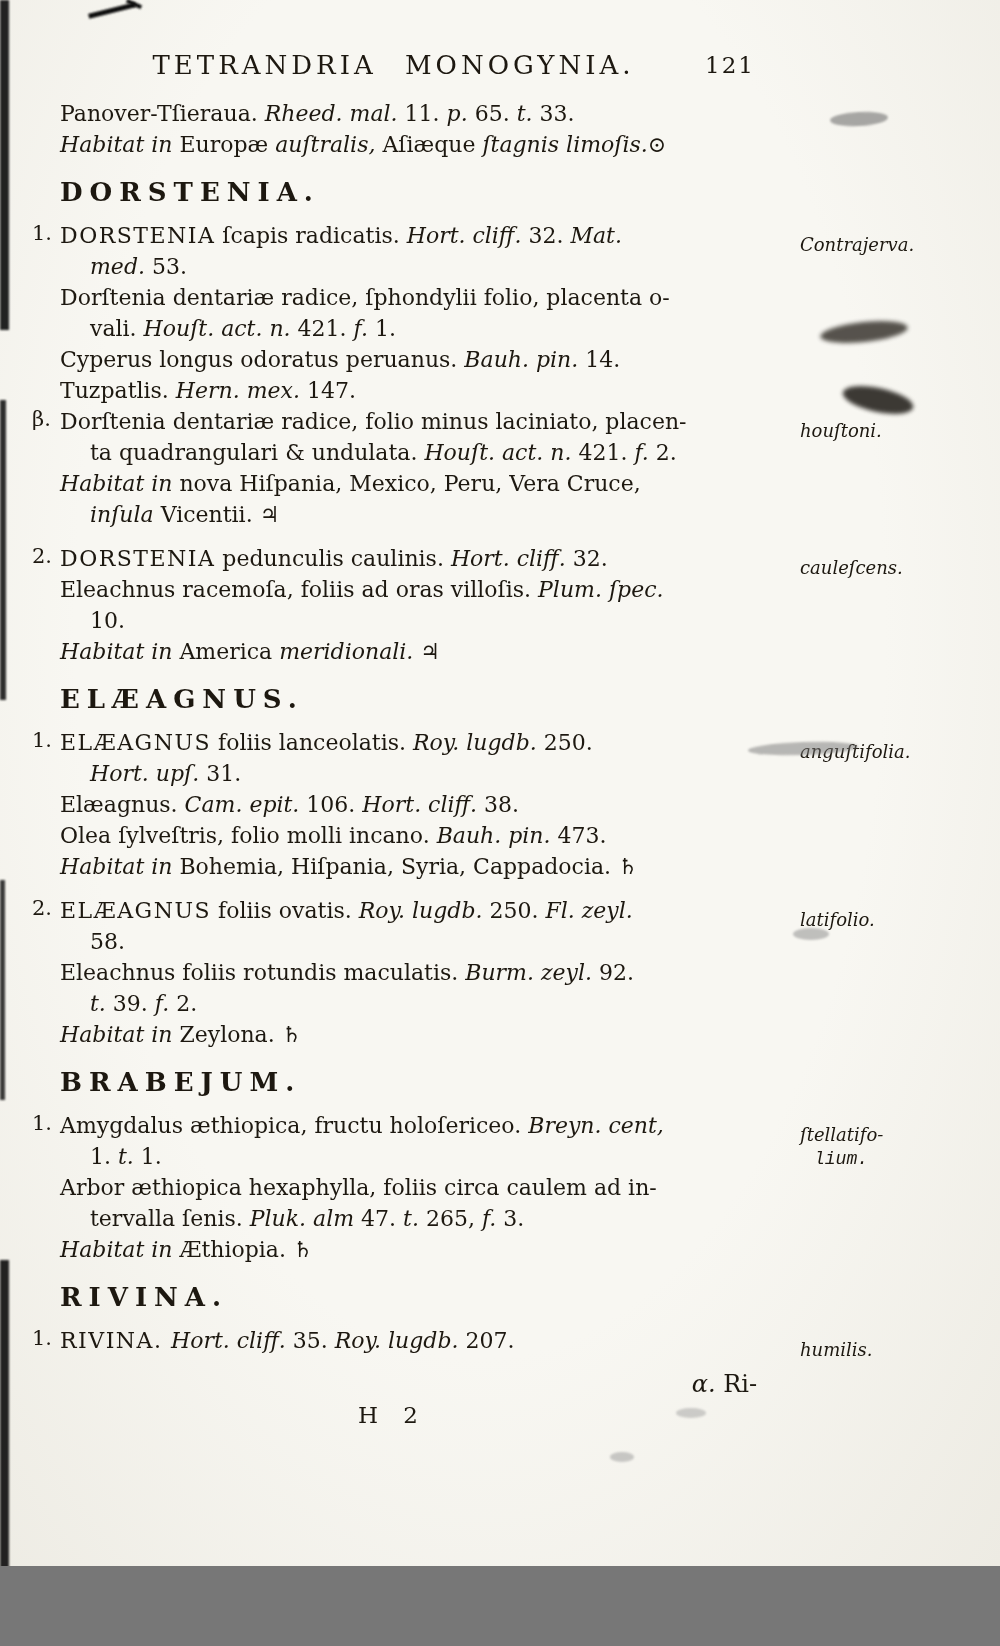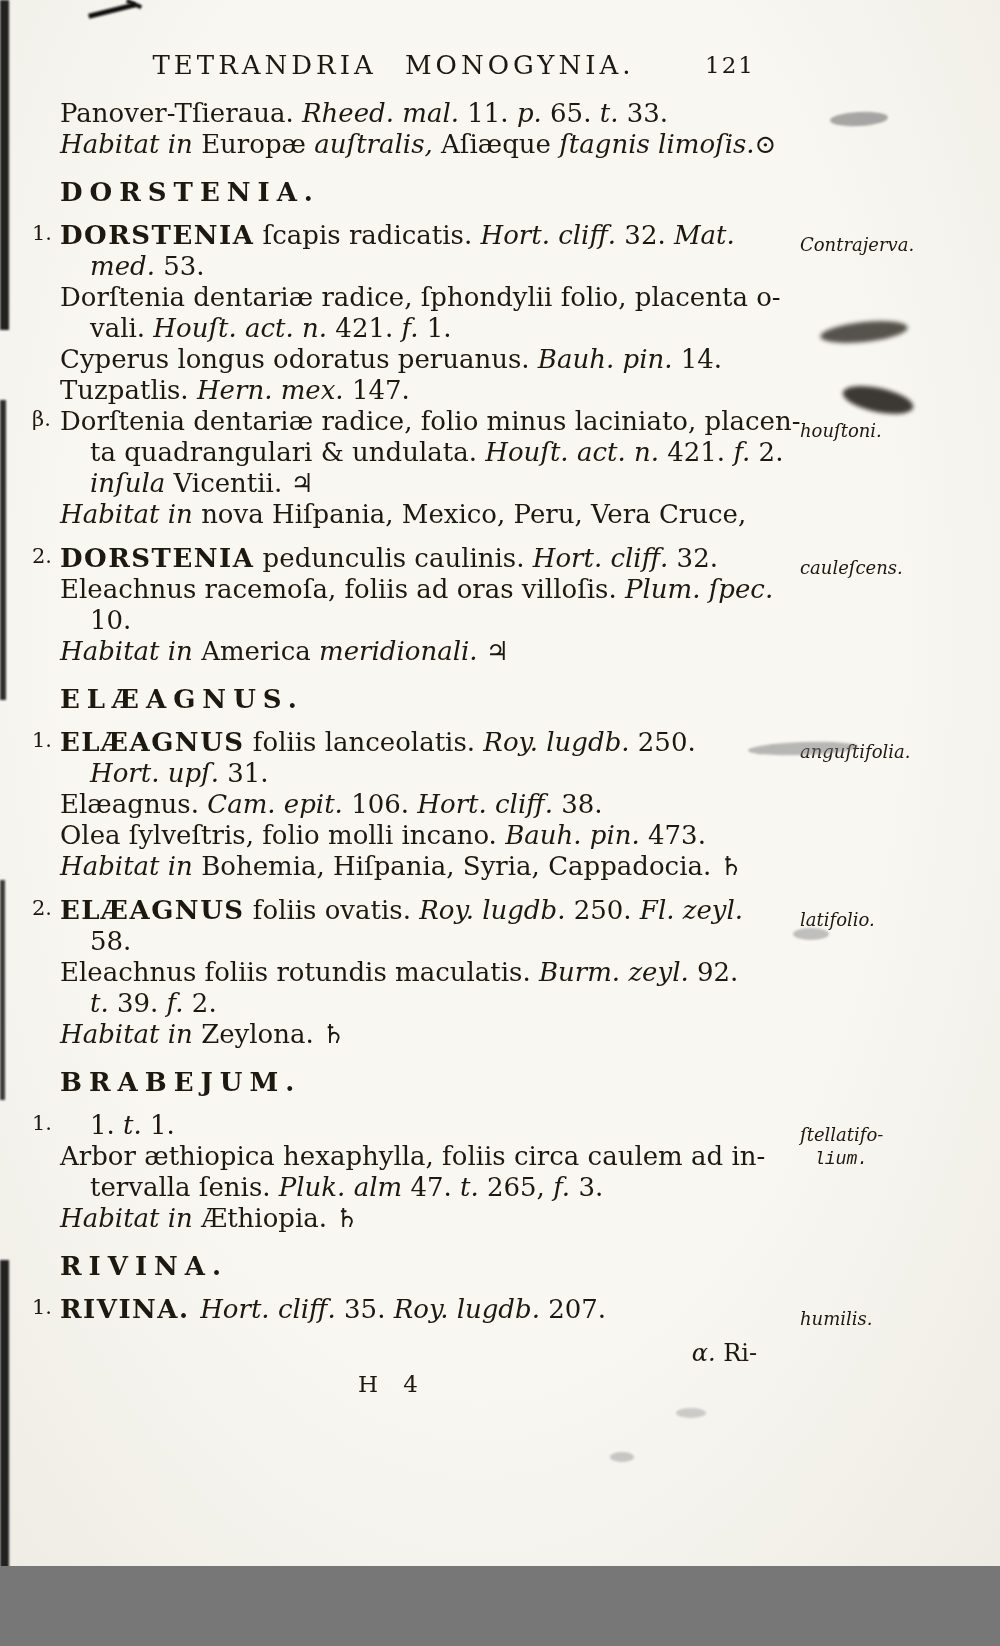--- a/index.html
+++ b/index.html
@@ -15,23 +15,23 @@
     color:#1d1810;
     padding:50px 215px 0 60px;
   }
 
   
   .running-head { position:relative; height:44px; }
   .rh-title { position:absolute; left:46%; transform:translateX(-50%); font-size:26px; letter-spacing:4px; word-spacing:16px; white-space:nowrap; }
   .rh-num { position:absolute; right:30px; top:2px; font-size:23px; letter-spacing:2px; }
 
   
-  .line { font-size:26px; line-height:31px; white-space:nowrap; }
+  .line { font-size:22px; line-height:31px; white-space:nowrap; }
   .seg-i { font-style:italic; }
-  .seg-c { letter-spacing:1.5px;font-weight:bold; }
+  .seg-c { letter-spacing:1.5px; }
   .ind1 { padding-left:30px; }
 
   .intro { margin-top:4px; }
 
   .genus-head { font-weight:bold; font-size:26px; letter-spacing:7px; text-align:left; margin:17px 0 13px; white-space:nowrap; }
 
   .entry { position:relative; margin-bottom:13px; }
   .entry.no-gap { margin-bottom:0; }
   .enum { position:absolute; left:-28px; top:1px; font-size:21px; }
   .margin-note { position:absolute; left:740px; top:12px; width:195px; font-style:italic; font-size:18px; line-height:25px; white-space:nowrap; }
@@ -77,22 +77,22 @@
       <p class="line"><span class="seg-r">Tuzpatlis. </span><span class="seg-i">Hern. mex. </span><span class="seg-r">147.</span></p>
       <span class="margin-note">
         <span class="mline">Contrajerva.</span>
       </span>
     </div>
 
     <div class="entry">
       <span class="enum">β.</span>
       <p class="line"><span class="seg-r">Dorſtenia dentariæ radice, folio minus laciniato, placen-</span></p>
       <p class="line ind1"><span class="seg-r">ta quadrangulari &amp; undulata. </span><span class="seg-i">Houſt. act. n. </span><span class="seg-r">421. </span><span class="seg-i">f. </span><span class="seg-r">2.</span></p>
+      <p class="line"><span class="seg-i">Habitat in </span><span class="seg-r">nova Hiſpania, Mexico, Peru, Vera Cruce,</span></p>
       <p class="line ind1"><span class="seg-i">inſula </span><span class="seg-r">Vicentii. </span><span class="seg-r">♃</span></p>
-      <p class="line"><span class="seg-i">Habitat in </span><span class="seg-r">nova Hiſpania, Mexico, Peru, Vera Cruce,</span></p>
       <span class="margin-note">
         <span class="mline">houſtoni.</span>
       </span>
     </div>
 
     <div class="entry">
       <span class="enum">2.</span>
       <p class="line"><span class="seg-c">DORSTENIA</span><span class="seg-r"> pedunculis caulinis. </span><span class="seg-i">Hort. cliff. </span><span class="seg-r">32.</span></p>
       <p class="line"><span class="seg-r">Eleachnus racemoſa, foliis ad oras villoſis. </span><span class="seg-i">Plum. ſpec.</span></p>
       <p class="line ind1"><span class="seg-r">10.</span></p>
@@ -129,20 +129,21 @@
         <span class="mline">latifolio.</span>
       </span>
     </div>
   </section>
 
   <section>
     <h2 class="genus-head">BRABEJUM.</h2>
 
     <div class="entry">
       <span class="enum">1.</span>
+      <p class="line"><span class="seg-r">Amygdalus æthiopica, fructu holoſericeo. </span><span class="seg-i">Breyn. cent,</span></p>
       <p class="line ind1"><span class="seg-r">1. </span><span class="seg-i">t. </span><span class="seg-r">1.</span></p>
       <p class="line"><span class="seg-r">Arbor æthiopica hexaphylla, foliis circa caulem ad in-</span></p>
       <p class="line ind1"><span class="seg-r">tervalla ſenis. </span><span class="seg-i">Pluk. alm </span><span class="seg-r">47. </span><span class="seg-i">t. </span><span class="seg-r">265, </span><span class="seg-i">f. </span><span class="seg-r">3.</span></p>
       <p class="line"><span class="seg-i">Habitat in </span><span class="seg-r">Æthiopia. </span><span class="seg-r">♄</span></p>
       <span class="margin-note">
         <span class="mline">ſtellatifo-</span>
         <span class="mline">lium.</span>
       </span>
     </div>
   </section>
@@ -155,21 +156,21 @@
       <p class="line"><span class="seg-c">RIVINA. </span><span class="seg-i">Hort. cliff. </span><span class="seg-r">35. </span><span class="seg-i">Roy. lugdb. </span><span class="seg-r">207.</span></p>
       <span class="margin-note">
         <span class="mline">humilis.</span>
       </span>
     </div>
   </section>
 
   <div class="catchword-row">
     <p class="line catchword"><span class="seg-i">α. </span><span class="seg-r">Ri-</span></p>
   </div>
-  <div class="signature">H 4</div>
+  <div class="signature">H 2</div>
 
   <div class="art a-blur1" style="left:88px; top:8px; width:48px; height:5px; transform:rotate(-14deg);"></div>
   <div class="art a-blur1" style="left:126px; top:2px; width:16px; height:4px; transform:rotate(24deg);"></div>
   <div class="art a-blur1" style="left:0; top:0; width:9px; height:330px; opacity:.9;"></div>
   <div class="art a-blur1" style="left:0; top:400px; width:6px; height:300px; opacity:.85;"></div>
   <div class="art a-blur1" style="left:0; top:880px; width:5px; height:220px; opacity:.8;"></div>
   <div class="art a-blur1" style="left:0; top:1260px; width:9px; height:386px; opacity:.9;"></div>
   <div class="art a-blur1 a-round" style="left:830px; top:112px; width:58px; height:14px; background:#666; opacity:.55; transform:rotate(-3deg);"></div>
   <div class="art a-blur2 a-round" style="left:820px; top:322px; width:88px; height:20px; background:#2e2a24; opacity:.8; transform:rotate(-6deg);"></div>
   <div class="art a-blur2 a-round" style="left:842px; top:388px; width:72px; height:24px; background:#1c1914; opacity:.85; transform:rotate(12deg);"></div>

